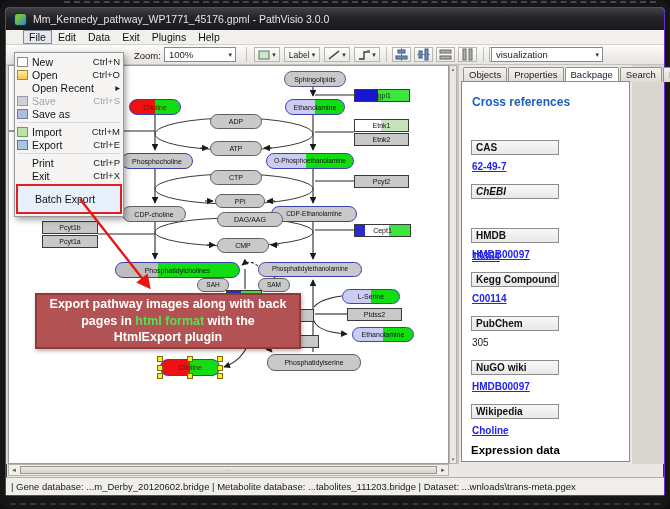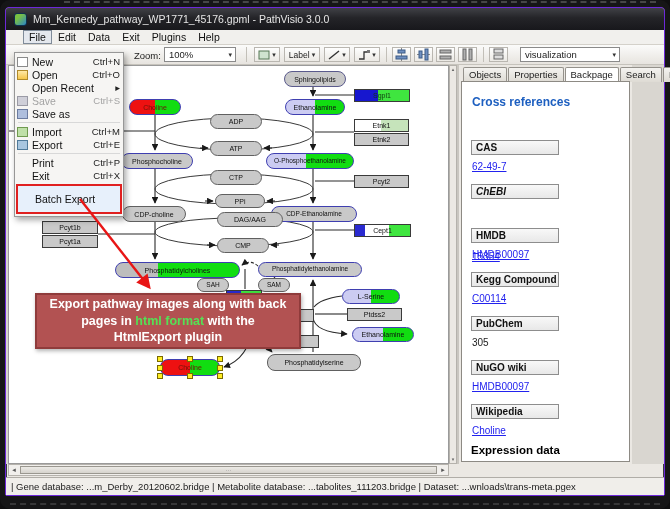--- a/index.html
+++ b/index.html
@@ -16,21 +16,21 @@
   
   #menubar{position:absolute;left:0;top:22px;right:0;height:15px;background:#f1f0ed;border-bottom:1px solid #d4d1ca;display:flex;align-items:center;padding-left:17px;font-size:10.5px}
   .mbi{padding:1px 6px;color:#111}
   .mbi.open{border:1px solid #7f8b99;background:#e4e8ee;padding:0 5px}
   
   #toolbar{position:absolute;left:0;top:37px;right:0;height:20px;background:linear-gradient(#fbfbfa,#e7e4df);border-bottom:1px solid #c6c3bc;font-size:10px;color:#222}
   .tb-abs{position:absolute}
   #zoom-label{left:128px;top:5px;font-size:9.5px}
   .combo{background:#fff;border:1px solid #8a8a8a;display:flex;align-items:center;justify-content:space-between;padding:0 3px 0 4px;font-size:9.5px;height:15px;top:2px}
   #zoom-combo{left:158px;width:72px}
-  #viz-combo{left:514px;width:100px}
+  #viz-combo{left:485px;width:112px}
   .caret{font-size:7px;color:#333}
   .tb-sep{position:absolute;top:2px;width:1px;height:15px;background:#c2bfb8}
   .tb-btn{position:absolute;top:2px;height:15px;border:1px solid #b9b6b0;background:linear-gradient(#fefefe,#eceae5);display:flex;align-items:center;justify-content:center;gap:2px;padding:0 2px}
   .tb-btn svg{display:block}
   
   #main{position:absolute;left:0;top:57px;right:0;height:399px;background:#d9d6d0}
   #canvas{position:absolute;left:2px;top:0;width:441px;height:399px;background:#fff;border:1px solid #9a9a9a}
   #edges{position:absolute;left:0;top:0;z-index:1}
   #nodes{position:absolute;inset:0;z-index:5}
   .node{position:absolute;display:flex;align-items:center;justify-content:center;font-size:7px;color:#101010;white-space:nowrap;overflow:hidden;line-height:1;z-index:5}
@@ -45,21 +45,21 @@
   .hs-arrow{width:10px;text-align:center;flex:none}
   #hs-thumb{flex:1;height:8px;margin:0 1px;background:linear-gradient(#eceae6,#d6d3cd);border:1px solid #9a978f;text-align:center;font-size:6px;line-height:7px;color:#777}
   
   #sidebar{position:absolute;left:453px;top:0;width:173px;height:399px;background:#ebe8e3}
   #tabs{position:absolute;left:4px;top:2px;height:15px;display:flex;gap:1px;font-size:9.5px}
   .tab{padding:1px 5px;background:linear-gradient(#f4f3f0,#dedbd4);border:1px solid #94918b;border-bottom:none;border-radius:2px 2px 0 0;color:#222;white-space:nowrap}
   .tab.active{background:#fff;position:relative;top:0}
   #sidebar-content{position:absolute;left:2px;right:2px;top:16px;bottom:2px;background:#fff;border:1px solid #8d8a84}
   #xref-heading{position:absolute;left:10px;top:13px;color:#1d5fc0;font-weight:bold;font-size:12px}
   .sec-box{position:absolute;left:9px;width:88px;height:15px;background:linear-gradient(#f8f8f8,#e8e8e8);border:1px solid #8d8d8d;font-weight:bold;font-size:10px;line-height:13px;padding-left:4px;color:#111;white-space:nowrap}
-  .sec-val{position:absolute;left:10px;font-size:10px;font-weight:normal}
+  .sec-val{position:absolute;left:10px;font-size:10px;font-weight:bold}
   .sec-val.link{color:#2222ee;text-decoration:underline}
   .sec-val.plain{color:#222;font-weight:normal}
   #expr-heading{position:absolute;left:9px;top:362px;font-weight:bold;font-size:11.5px;color:#000}
   
   #statusbar{position:absolute;left:0;right:0;top:469px;height:18px;background:#f0eeea;border-top:1px solid #b0ada7;font-size:9.5px;color:#1a1a1a;display:flex;align-items:center;padding-left:5px;white-space:nowrap;overflow:hidden}
   
   #file-menu{position:absolute;left:8px;top:44px;width:110px;background:#f6f5f3;border:1px solid #979797;box-shadow:2px 3px 6px rgba(0,0,0,.35);z-index:50;padding:2px 0}
   .fm-row{height:13px;display:flex;align-items:center;padding:0 3px 0 2px;font-size:10.5px;color:#111}
   .fm-row .mi{width:11px;height:10px;margin-right:4px;flex:none}
   .fm-label{flex:1;white-space:nowrap}

